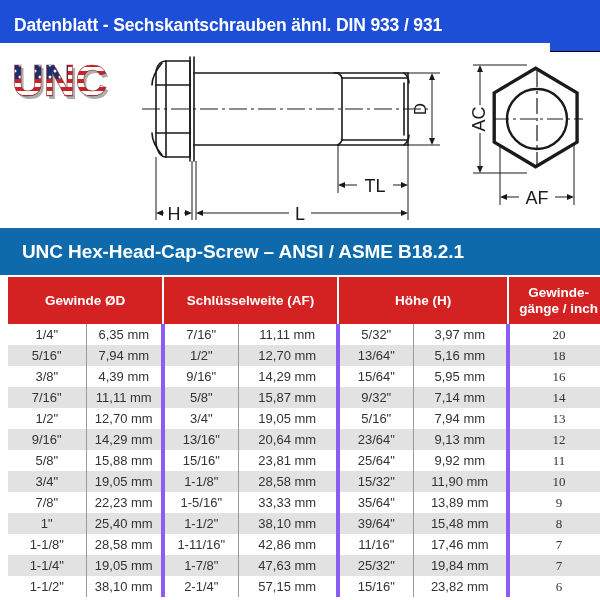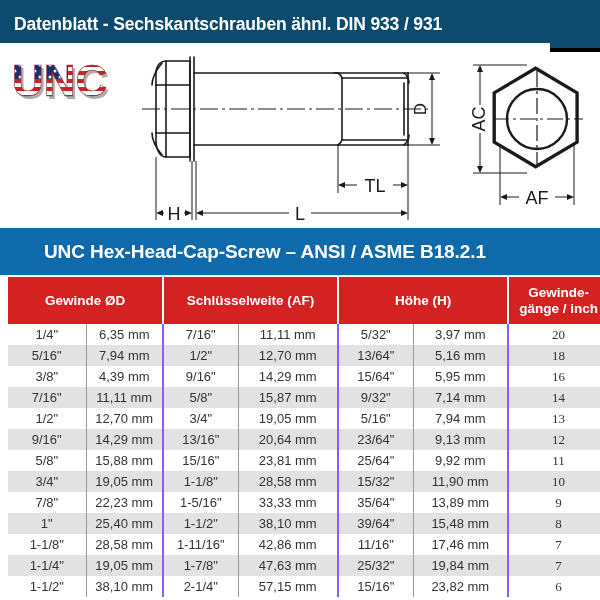--- a/index.html
+++ b/index.html
@@ -17,22 +17,22 @@
     width: 600px;
     height: 600px;
     background: #ffffff;
   }
 
   
   .title-bar {
     position: absolute;
     left: 0; top: 0;
     width: 600px; height: 52px;
-    background: #0c4a6e;
-    border-bottom: 4px solid #000000;
+    background: #1d4ed8;
+    border-bottom: 1px solid #000000;
     display: flex;
     align-items: center;
     padding-left: 14px;
   }
   .title-bar .title-text {
     color: #ffffff;
     font-size: 17.5px;
     font-weight: bold;
     letter-spacing: -0.15px;
     white-space: nowrap;
@@ -62,21 +62,20 @@
     display: flex;
     align-items: center;
     padding-left: 22px;
   }
   .subtitle-bar .subtitle-text {
     color: #ffffff;
     font-size: 19px;
     font-weight: bold;
     letter-spacing: -0.1px;
     white-space: nowrap;
-    margin-left: 22px;
   }
 
   
   .spec-table {
     position: absolute;
     left: 0; top: 277px;
     width: 600px;
     border-collapse: collapse;
     table-layout: fixed;
     margin-left: 8px;
@@ -101,21 +100,21 @@
     color: #333333;
     text-align: center;
     vertical-align: middle;
     border-right: 1px solid #9a9a9a;
     font-family: "Liberation Sans", sans-serif;
     white-space: nowrap;
     padding: 0 1px;
   }
   .spec-table td:last-child { border-right: none; font-family: Liberation Serif, serif; }
   
-  .spec-table tbody tr td.grp-end { border-right: 2px solid #8b5cf6; }
+  .spec-table tbody tr td.grp-end { border-right: 4px solid #8b5cf6; }
 
   .spec-table tbody tr.odd  td { background: #ffffff; }
   .spec-table tbody tr.even td { background: #e2e2e2; }
 
   
   .c0 { width: 78px; }
   .c1 { width: 77px; }
   .c2 { width: 75px; }
   .c3 { width: 100px; }
   .c4 { width: 75px; }

